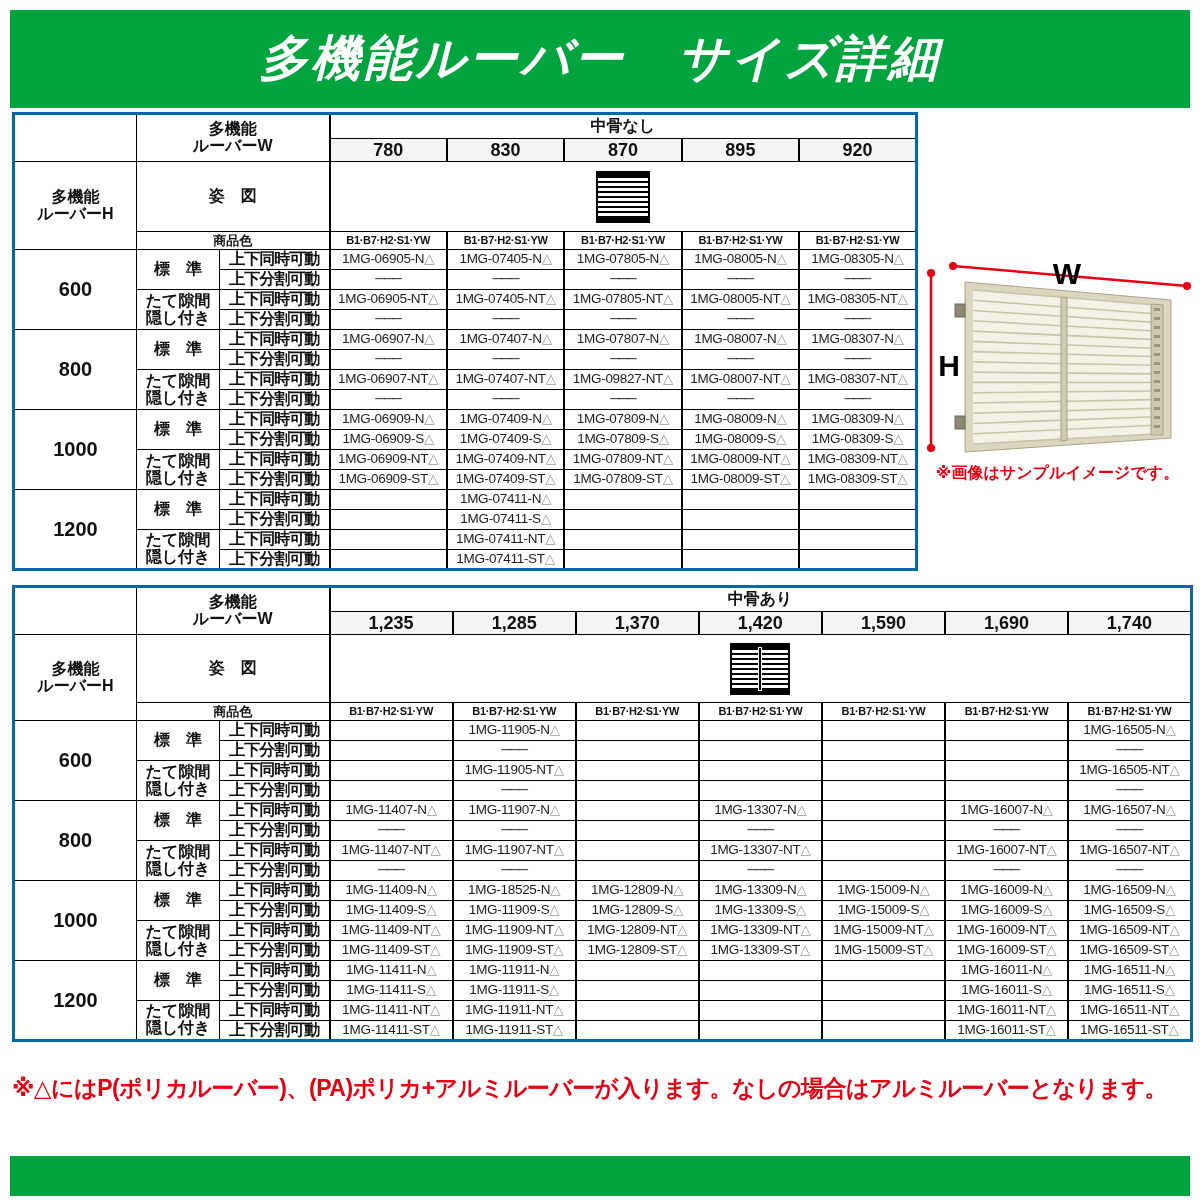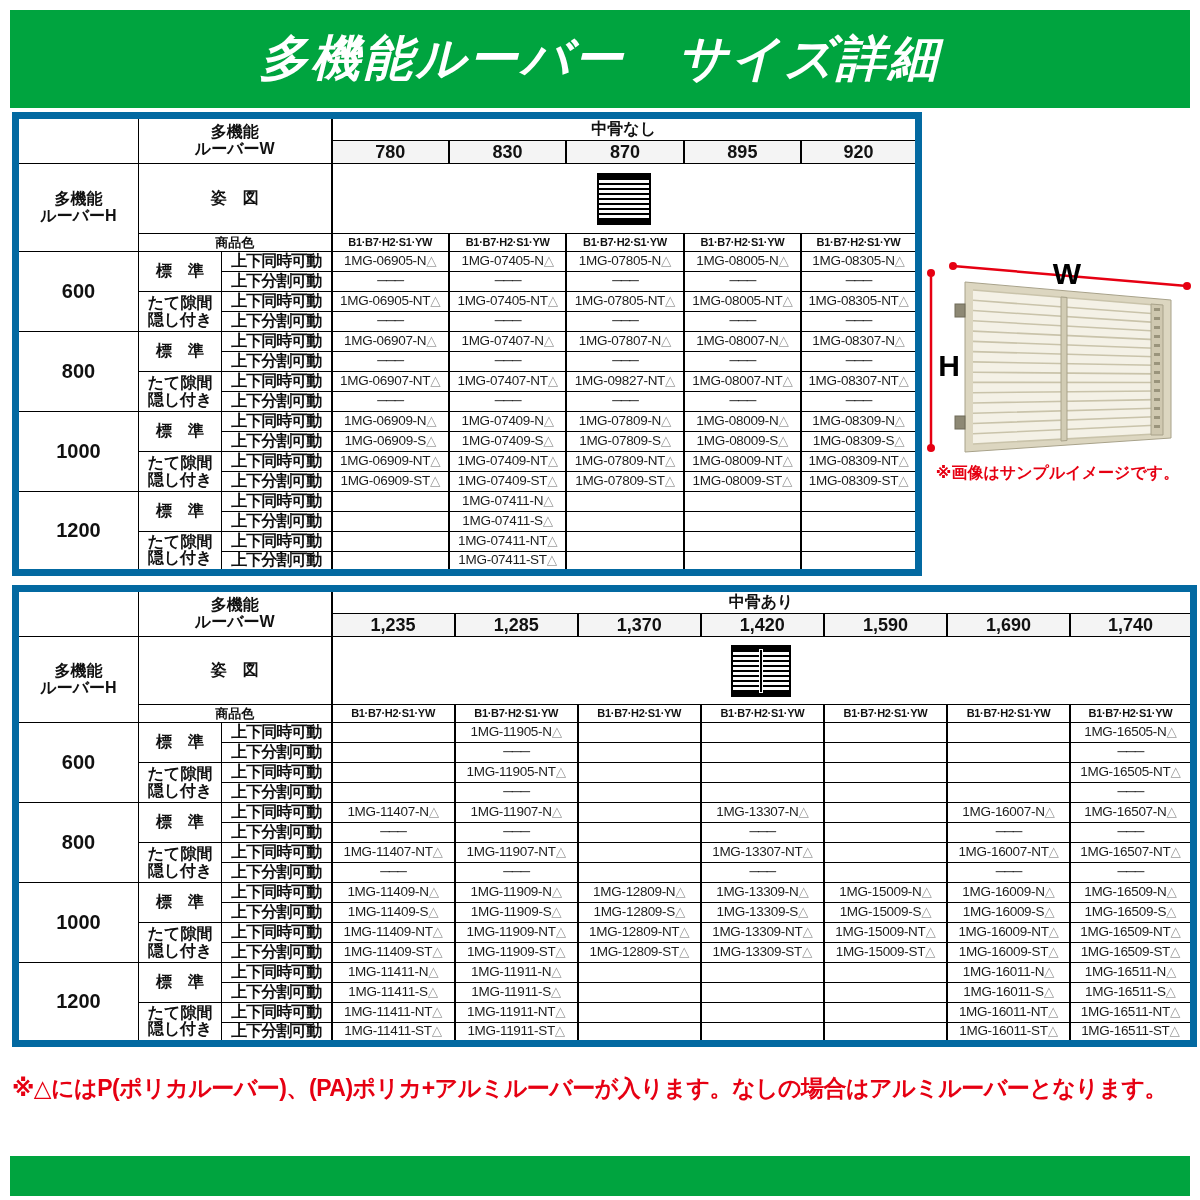--- a/index.html
+++ b/index.html
@@ -14,21 +14,21 @@
   }
   .top-bar h1{
     margin:0;color:#fff;font-size:49px;font-weight:bold;font-style:italic;
     letter-spacing:3px;white-space:nowrap;
   }
   .bottom-bar{position:absolute;left:10px;top:1156px;width:1180px;height:40px;}
 
   
   table.size-table{
     position:absolute;border-collapse:collapse;table-layout:fixed;
-    border:7px solid #0369a1;background:#fff;
+    border:3px solid #0369a1;background:#fff;
   }
   #table1{left:12px;top:112px;width:903px;}
   #table2{left:12px;top:585px;width:1178px;}
   .size-table td{
     border:1px solid #000;padding:0 1px;text-align:center;vertical-align:middle;
     overflow:hidden;white-space:nowrap;line-height:1.05;
   }
   .size-table .bl2{border-left-width:2px;}
   .size-table .hdr-a{height:25px;}
   .size-table .hdr-b{height:23px;}
@@ -440,21 +440,21 @@
         <td class="code-cell bl2 bt-dash dash-cell">───</td>
         <td class="code-cell bl2 bt-dash dash-cell">───</td>
       </tr>
       <tr class="data-row">
         <td class="h-cell bt-group" rowspan="4">1000</td>
         <td class="sub-cell bt-group two-line" rowspan="2">
           <span>標　準</span>
         </td>
         <td class="mode-cell bt-group">上下同時可動</td>
         <td class="code-cell bl2 bt-group"><span>1MG-11409-N</span><span class="tri">△</span></td>
-        <td class="code-cell bl2 bt-group"><span>1MG-11909-N</span><span class="tri">△</span></td>
+        <td class="code-cell bl2 bt-group"><span>1MG-18525-N</span><span class="tri">△</span></td>
         <td class="code-cell bl2 bt-group"><span>1MG-12809-N</span><span class="tri">△</span></td>
         <td class="code-cell bl2 bt-group"><span>1MG-13309-N</span><span class="tri">△</span></td>
         <td class="code-cell bl2 bt-group"><span>1MG-15009-N</span><span class="tri">△</span></td>
         <td class="code-cell bl2 bt-group"><span>1MG-16009-N</span><span class="tri">△</span></td>
         <td class="code-cell bl2 bt-group"><span>1MG-16509-N</span><span class="tri">△</span></td>
       </tr>
       <tr class="data-row">
         <td class="mode-cell bt-dash">上下分割可動</td>
         <td class="code-cell bl2 bt-dash"><span>1MG-11409-S</span><span class="tri">△</span></td>
         <td class="code-cell bl2 bt-dash"><span>1MG-11909-S</span><span class="tri">△</span></td>

